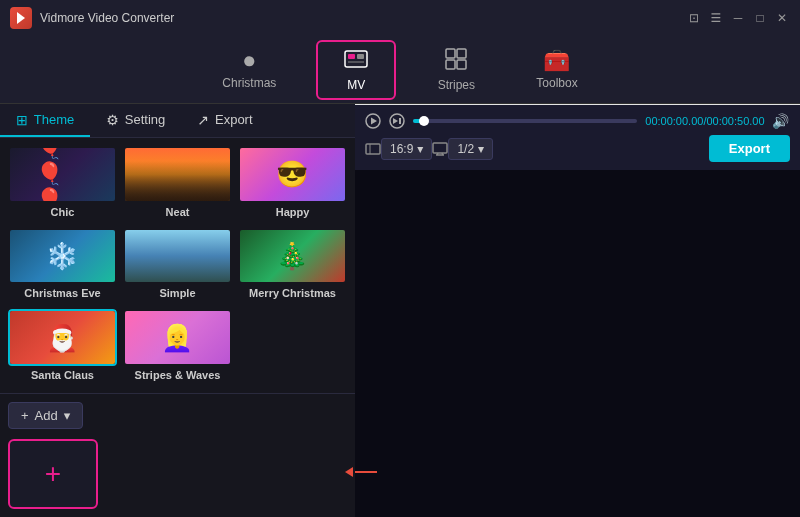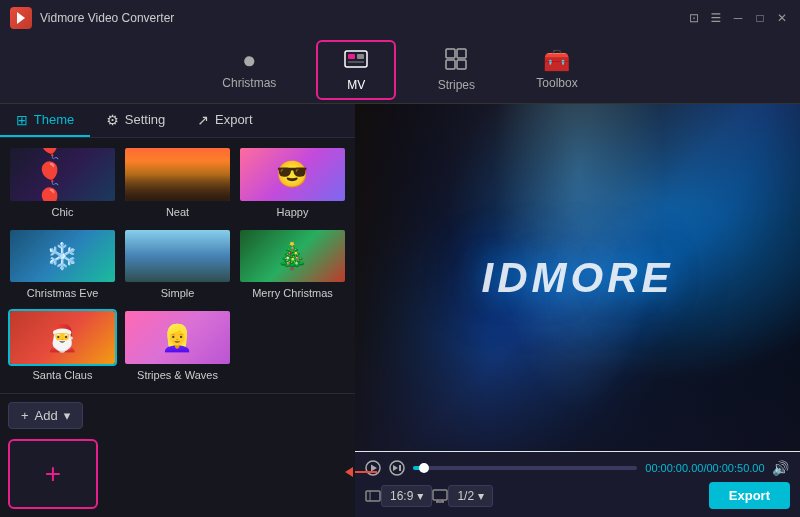--- a/index.html
+++ b/index.html
@@ -137,20 +137,21 @@
     .sub-tab-icon { font-size: 14px; }
 
     
     .theme-grid {
       display: grid;
       grid-template-columns: repeat(3, 1fr);
       gap: 6px;
       padding: 8px;
       flex: 1;
       overflow-y: auto;
+      font-weight: bold;
     }
     .theme-item {
       display: flex;
       flex-direction: column;
       align-items: center;
       cursor: pointer;
       border-radius: 4px;
       overflow: hidden;
     }
     .theme-thumb {
@@ -657,28 +658,20 @@
           <div class="arrow-indicator">
             <div class="arrow-head"></div>
             <div class="arrow-line"></div>
           </div>
         </div>
       </div>
     </div>
   </div>
 
   <div class="right-panel">
-    <div class="preview-area">
-      <div class="preview-bg"></div>
-      <div class="cave-overlay"></div>
-      <div class="cave-left"></div>
-      <div class="cave-bottom"></div>
-      <div class="light-rays"></div>
-      <div class="preview-overlay-text">IDMORE</div>
-    </div>
 
     <div class="player-controls">
       <div class="controls-row1">
         <div class="ctrl-btn">
           <svg width="16" height="16" viewBox="0 0 16 16" fill="none">
             <circle cx="8" cy="8" r="7" stroke="#aaa" stroke-width="1.5"></circle>
             <polygon points="6,4.5 12,8 6,11.5" fill="#aaa"></polygon>
           </svg>
         </div>
         <div class="ctrl-btn">

